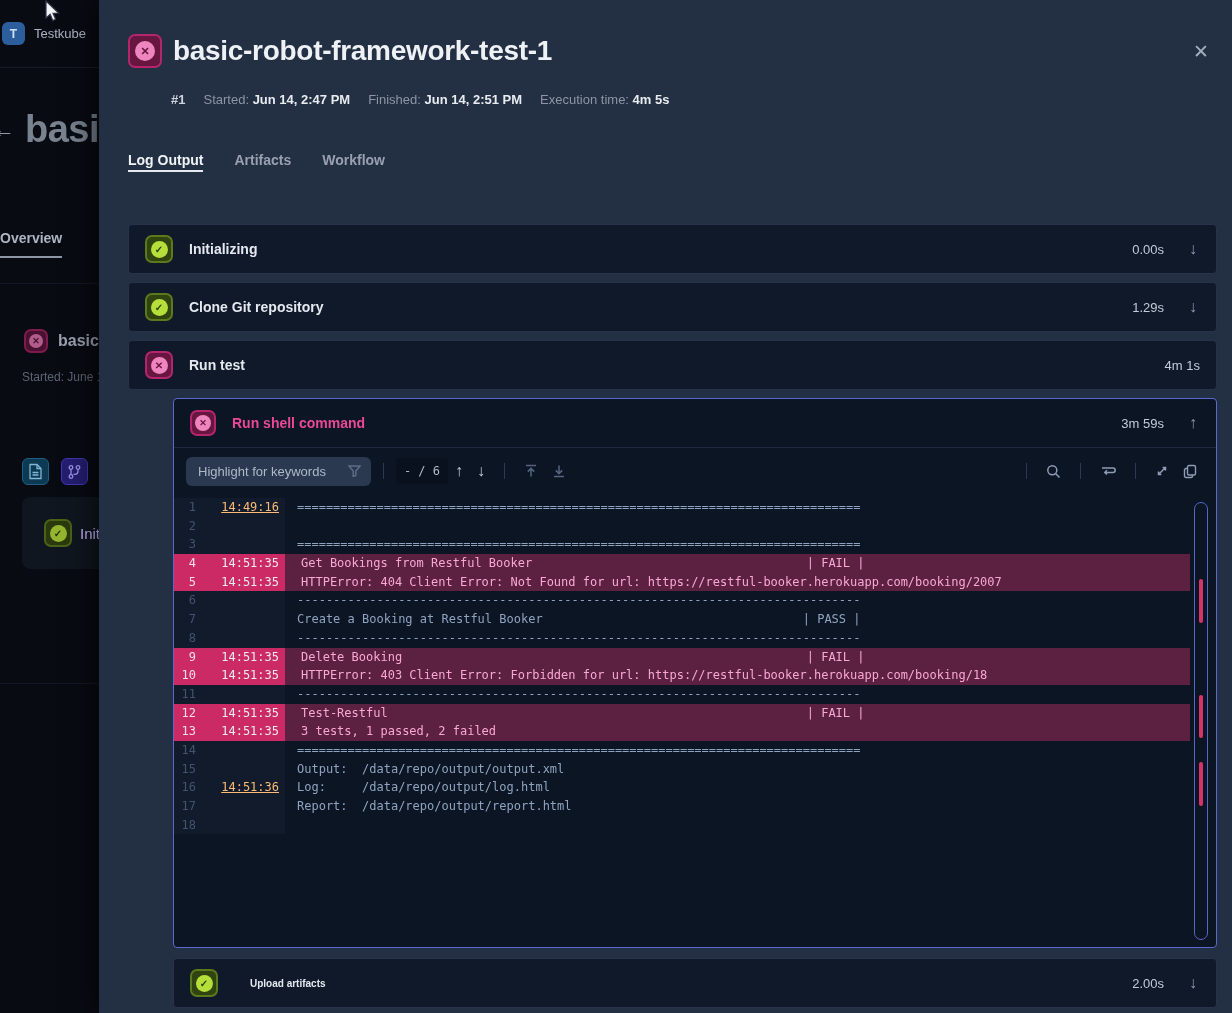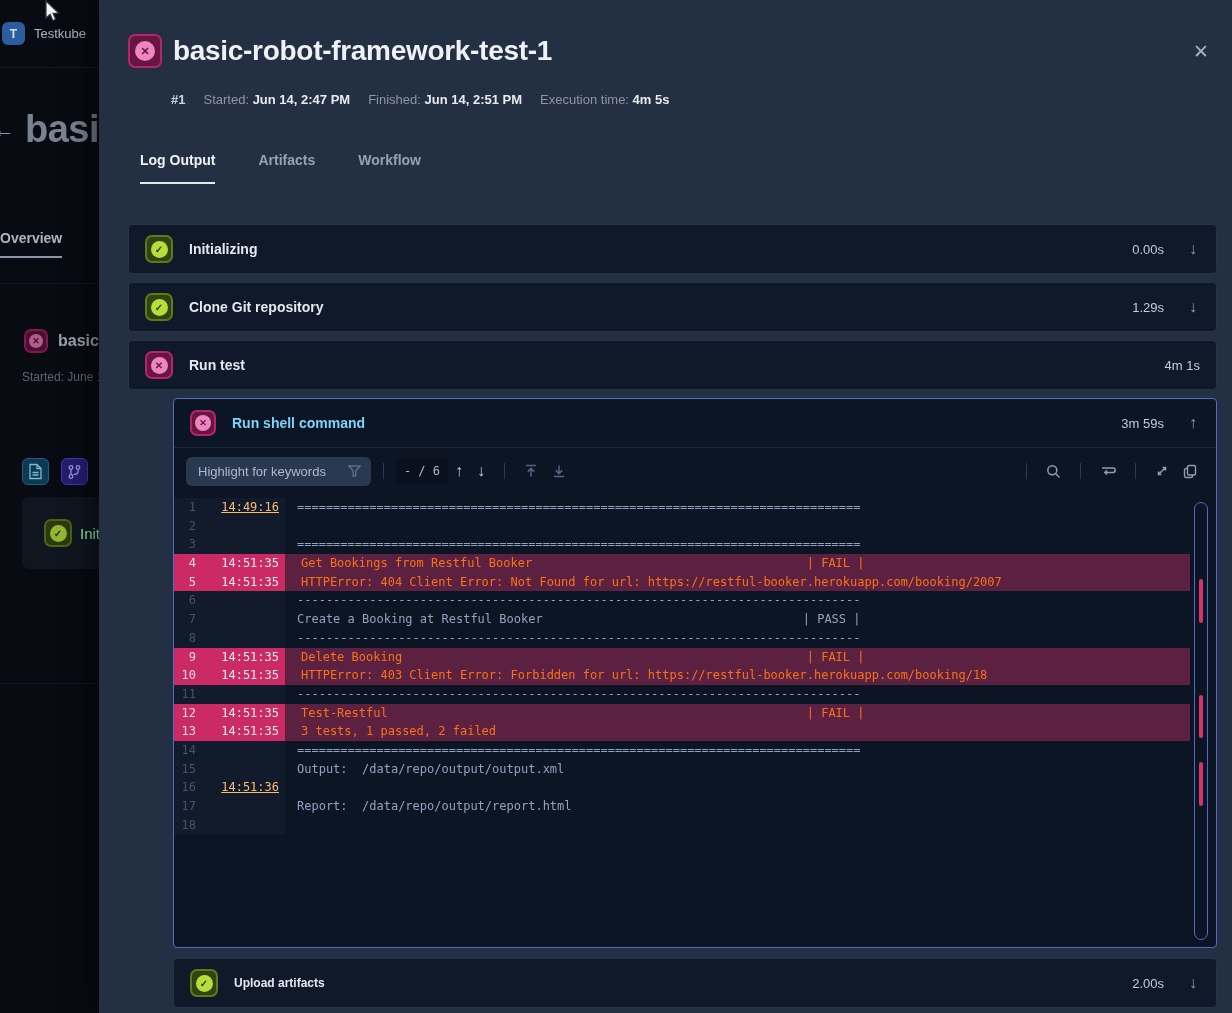--- a/index.html
+++ b/index.html
@@ -22,21 +22,21 @@
   .bgdivider { position:absolute; left:0; top:283px; width:99px; height:1px; background:#121826; }
   .bgdivider2 { position:absolute; left:0; top:683px; width:99px; height:1px; background:#121826; }
   .bgcard-title { position:absolute; left:24px; top:329px; display:flex; align-items:center; gap:10px; }
   .bgcard-title .txt { color:#9aa2b0; font-size:16px; font-weight:600; }
   .bgcard-sub { position:absolute; left:22px; top:370px; color:#5d московits; font-size:12px; color:#5d6575; }
   .bgbadges { position:absolute; left:22px; top:458px; display:flex; gap:12px; }
   .sqbadge { width:27px; height:27px; border-radius:6px; display:flex; align-items:center; justify-content:center; }
   .sqbadge.file { background:#0d3a52; border:1px solid #1d5f83; }
   .sqbadge.git  { background:#241e6e; border:1px solid #4036b6; }
   .bgminicard { position:absolute; left:22px; top:497px; width:77px; height:72px; background:#10161f; border-radius:8px 0 0 8px; display:flex; align-items:center; }
-  .bgminicard .lbl { color:#86efac; font-size:15px; margin-left:8px; }
+  .bgminicard .lbl { color:#c4b5fd; font-size:15px; margin-left:8px; }
 
   
   .sticon { border-radius:7px; display:flex; align-items:center; justify-content:center; flex:none; }
   .sticon .circ { border-radius:50%; display:flex; align-items:center; justify-content:center; font-weight:bold; }
   .sticon.pass { background:#31430e; border:2px solid #5b7a1c; }
   .sticon.pass .circ { background:#b5df3a; color:#2c3b08; }
   .sticon.fail { background:#671640; border:2px solid #b3256c; }
   .sticon.fail .circ { background:#ee85bf; color:#671640; }
   .sticon.dim.fail { background:#4a1030; border-color:#7e1a4d; }
   .sticon.dim.fail .circ { background:#b05c8c; color:#431029; }
@@ -50,32 +50,32 @@
   
   .drawer { position:absolute; left:99px; top:0; width:1133px; height:1013px; background:#232f42; box-shadow:-8px 0 24px rgba(0,0,0,.5); }
   .dhead { position:absolute; left:29px; top:34px; right:15px; display:flex; align-items:center; }
   .dtitle { color:#eef1f5; font-size:28px; font-weight:bold; margin-left:11px; letter-spacing:-0.3px; }
   .dclose { margin-left:auto; margin-right:8px; color:#9fb0c0; font-size:19px; cursor:pointer; }
   .dmeta { position:absolute; left:72px; top:92px; display:flex; align-items:center; gap:18px; font-size:13px; }
   .dmeta .num { color:#cdd4de; font-weight:600; }
   .dmeta .lab { color:#8c96a8; }
   .dmeta .val { color:#e8ecf1; font-weight:600; }
   .dtabs { position:absolute; left:29px; top:152px; display:flex; gap:31px; }
-  .dtab { font-size:14px; color:#97a1b2; padding-bottom:14px; font-weight:600;margin-left:12px; }
+  .dtab { font-size:14px; color:#97a1b2; padding-bottom:2px; font-weight:600; }
   .dtab.active { color:#f0f3f6; border-bottom:2px solid #e6eaef; }
 
   .steps { position:absolute; left:29px; top:224px; width:1089px; display:flex; flex-direction:column; }
   .steprow { height:50px; background:#0f1929; border:1px solid #26334b; border-radius:4px; display:flex; align-items:center; padding:0 16px; margin-bottom:8px; }
   .steprow .lbl { color:#e4e9f0; font-size:14px; font-weight:600; margin-left:16px; }
   .steprow .dur { margin-left:auto; color:#c3cbd8; font-size:13px; }
   .chev { color:#8d99ad; font-size:16px; margin-left:22px; width:14px; text-align:center; }
 
   .shellpanel { margin-left:45px; width:1044px; height:550px; background:#0c1523; border:1px solid #5a69d0; border-radius:4px; margin-bottom:10px; display:flex; flex-direction:column; overflow:hidden; }
   .shellhead { height:49px; flex:none; display:flex; align-items:center; padding:0 16px; border-bottom:1px solid #1d2941; }
-  .shellhead .lbl { color:#7dd3fc; font-size:14px; font-weight:600; margin-left:16px; }
+  .shellhead .lbl { color:#ec4899; font-size:14px; font-weight:600; margin-left:16px; }
   .shellhead .dur { margin-left:auto; color:#c3cbd8; font-size:13px; }
 
   .logtoolbar { height:46px; flex:none; display:flex; align-items:center; padding:0 12px; }
   .kwchip { height:29px; background:#2a3850; border-radius:6px; display:flex; align-items:center; padding:0 10px 0 12px; gap:22px; }
   .kwchip .ph { color:#aeb9ca; font-size:13px; }
   .tsep { width:1px; height:16px; background:#2c3950; margin:0 12px; }
   .counter { background:#0a111e; border-radius:4px; height:26px; min-width:48px; display:flex; align-items:center; justify-content:center; color:#aeb9ca; font-size:12px; font-family:"DejaVu Sans Mono", monospace; padding:0 8px; }
   .tbtn { color:#c2cad6; font-size:15px; margin:0 7px; display:flex; align-items:center; cursor:pointer; }
   .tbtn.dimmed { color:#55657f; }
   .tbar-right { margin-left:auto; display:flex; align-items:center; }
@@ -84,28 +84,28 @@
   .logwrap { flex:1; display:flex; position:relative; }
   .loglines { flex:1; padding-top:4px; font-family:"DejaVu Sans Mono", monospace; font-size:12px; overflow:hidden; }
   .log-row { display:flex; height:18.7px; line-height:18.7px; }
   .gutter { width:111px; flex:none; background:#121b2b; display:flex; }
   .ln { width:22px; text-align:right; color:#44526d; flex:none; }
   .ts { flex:1; text-align:right; padding-right:6px; color:#e8edf4; }
   .ts.dim { color:#fdba74;text-decoration:underline; }
   .ltext { flex:1; padding-left:12px; color:#8fa3c0; white-space:pre; overflow:hidden; }
   .log-row.fail .gutter { background:#cb2a64; }
   .log-row.fail .ln { color:#f6dce8; }
-  .log-row.fail .ltext { background:#5c2040; color:#f97316;padding-left:16px; }
+  .log-row.fail .ltext { background:#5c2040; color:#f9a8d4;padding-left:16px; }
 
   .scrollcol { width:26px; flex:none; position:relative; }
   .scrollpill { position:absolute; left:4px; top:8px; width:14px; height:438px; border:1.5px solid #5666c9; border-radius:8px; }
   .smark { position:absolute; left:4px; width:4px; background:#d6336c; border-radius:2px; }
 
   .uploadrow { margin-left:45px; width:1044px; height:50px; background:#0f1929; border:1px solid #26334b; border-radius:4px; display:flex; align-items:center; padding:0 16px; }
-  .uploadrow .lbl { color:#e4e9f0; font-size:12px; font-weight:600; margin-left:16px; }
+  .uploadrow .lbl { color:#e4e9f0; font-size:10px; font-weight:600; margin-left:32px; }
   .uploadrow .dur { margin-left:auto; color:#c3cbd8; font-size:13px; }
 
   .cursor { position:absolute; left:42px; top:0; z-index:50; }
   svg { display:block; }
 </style>
 </head>
 <body>
 
 <div class="stage">
 
@@ -382,20 +382,21 @@
                   <span class="ln">15</span>
                   <span class="ts dim"></span>
                 </div>
                 <div class="ltext">Output:  /data/repo/output/output.xml</div>
               </div>
               <div class="log-row">
                 <div class="gutter">
                   <span class="ln">16</span>
                   <span class="ts dim">14:51:36</span>
                 </div>
+                <div class="ltext">Log:     /data/repo/output/log.html</div>
               </div>
               <div class="log-row">
                 <div class="gutter">
                   <span class="ln">17</span>
                   <span class="ts dim"></span>
                 </div>
                 <div class="ltext">Report:  /data/repo/output/report.html</div>
               </div>
               <div class="log-row">
                 <div class="gutter">

